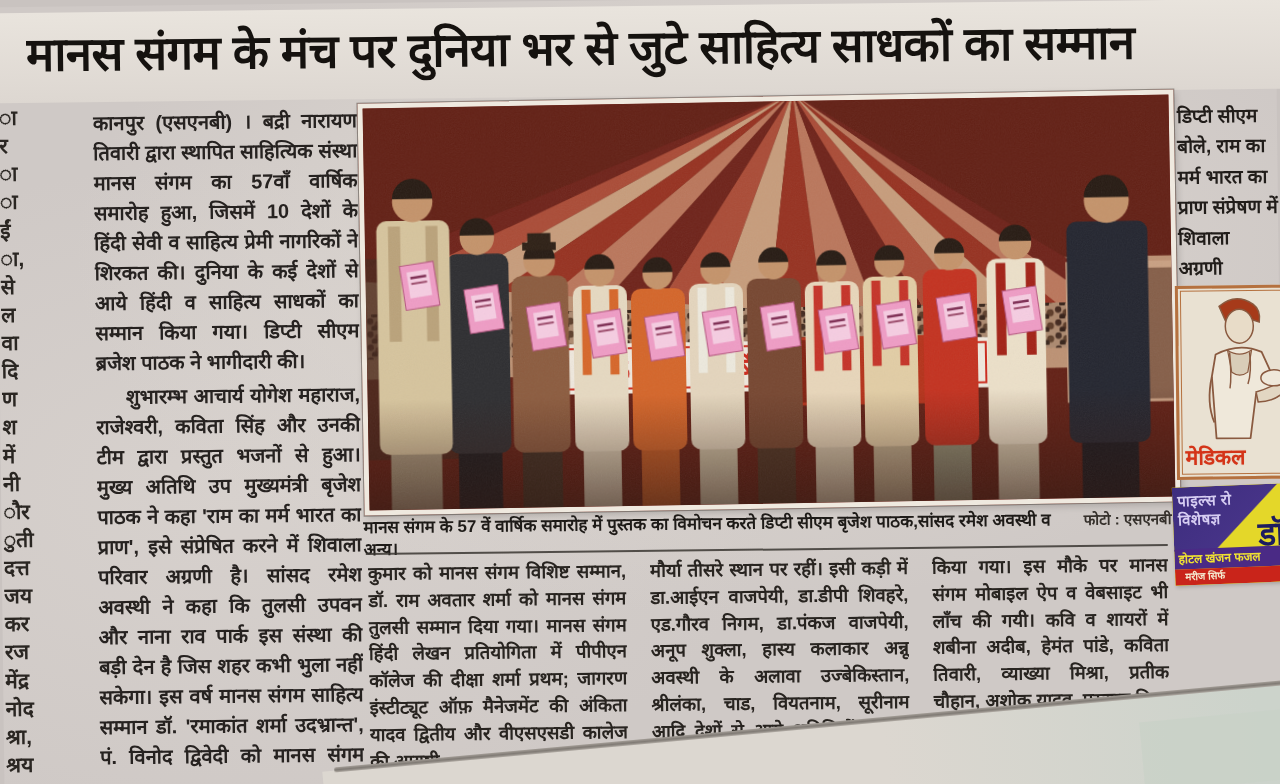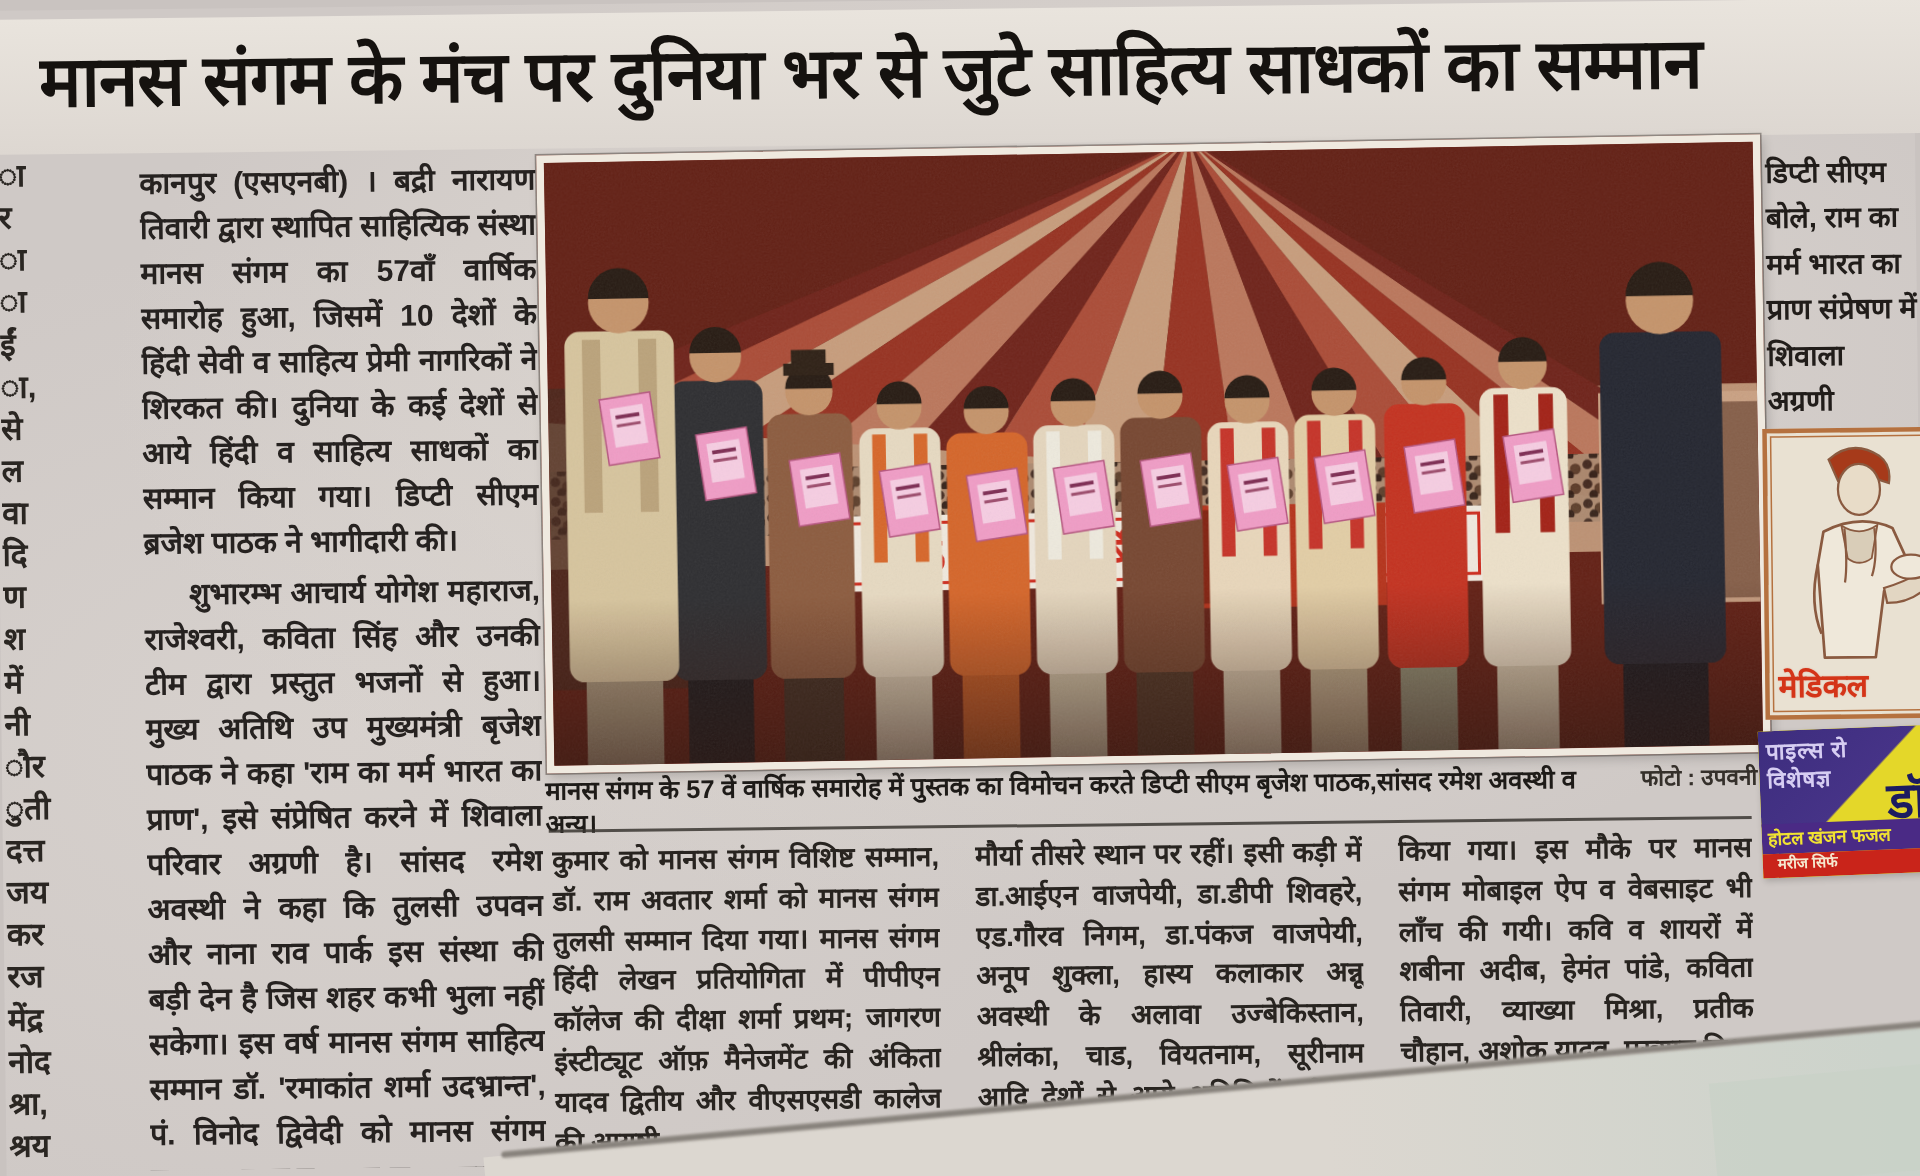--- a/index.html
+++ b/index.html
@@ -368,21 +368,21 @@
           <circle cx="742" cy="104" r="22.5" fill="#c4946c"></circle>
           <path d="M 719.5 101 A 22.5 22.5 0 0 1 764.5 101 Z" fill="#23170f"></path>
         </g>
         <rect x="0" y="290" width="806" height="110" fill="url(#fade)"></rect>
         <rect x="0" y="0" width="806" height="400" filter="url(#noise)" opacity="0.55"></rect>
       </svg>
   </div>
 
   <div class="caption-row">
     <div>मानस संगम के 57 वें वार्षिक समारोह में पुस्तक का विमोचन करते डिप्टी सीएम बृजेश पाठक,सांसद रमेश अवस्थी व अन्य।</div>
-    <div class="credit">फोटो : उपवनी</div>
+    <div class="credit">फोटो : एसएनबी</div>
   </div>
   <div class="caption-rule"></div>
 
   <div class="bcol" id="bcol2">
     <p>कुमार को मानस संगम विशिष्ट सम्मान, डॉ. राम अवतार शर्मा को मानस संगम तुलसी सम्मान दिया गया। मानस संगम हिंदी लेखन प्रतियोगिता में पीपीएन कॉलेज की दीक्षा शर्मा प्रथम; जागरण इंस्टीट्यूट ऑफ़ मैनेजमेंट की अंकिता यादव द्वितीय और वीएसएसडी कालेज की आयुषी</p>
   </div>
   <div class="bcol" id="bcol3">
     <p>मौर्या तीसरे स्थान पर रहीं। इसी कड़ी में डा.आईएन वाजपेयी, डा.डीपी शिवहरे, एड.गौरव निगम, डा.पंकज वाजपेयी, अनूप शुक्ला, हास्य कलाकार अन्नू अवस्थी के अलावा उज्बेकिस्तान, श्रीलंका, चाड, वियतनाम, सूरीनाम आदि देशों से आये अतिथियों को भी सम्मानित</p>
   </div>
   <div class="bcol" id="bcol4">

